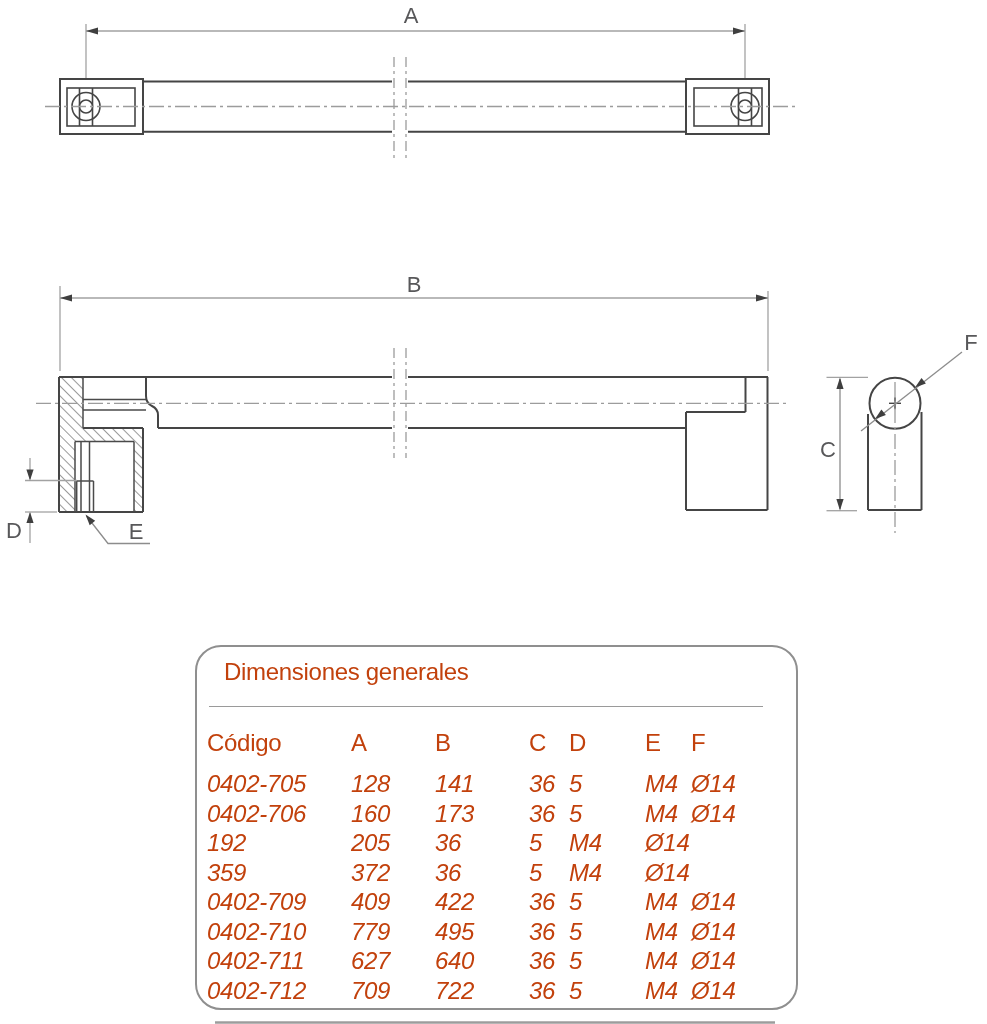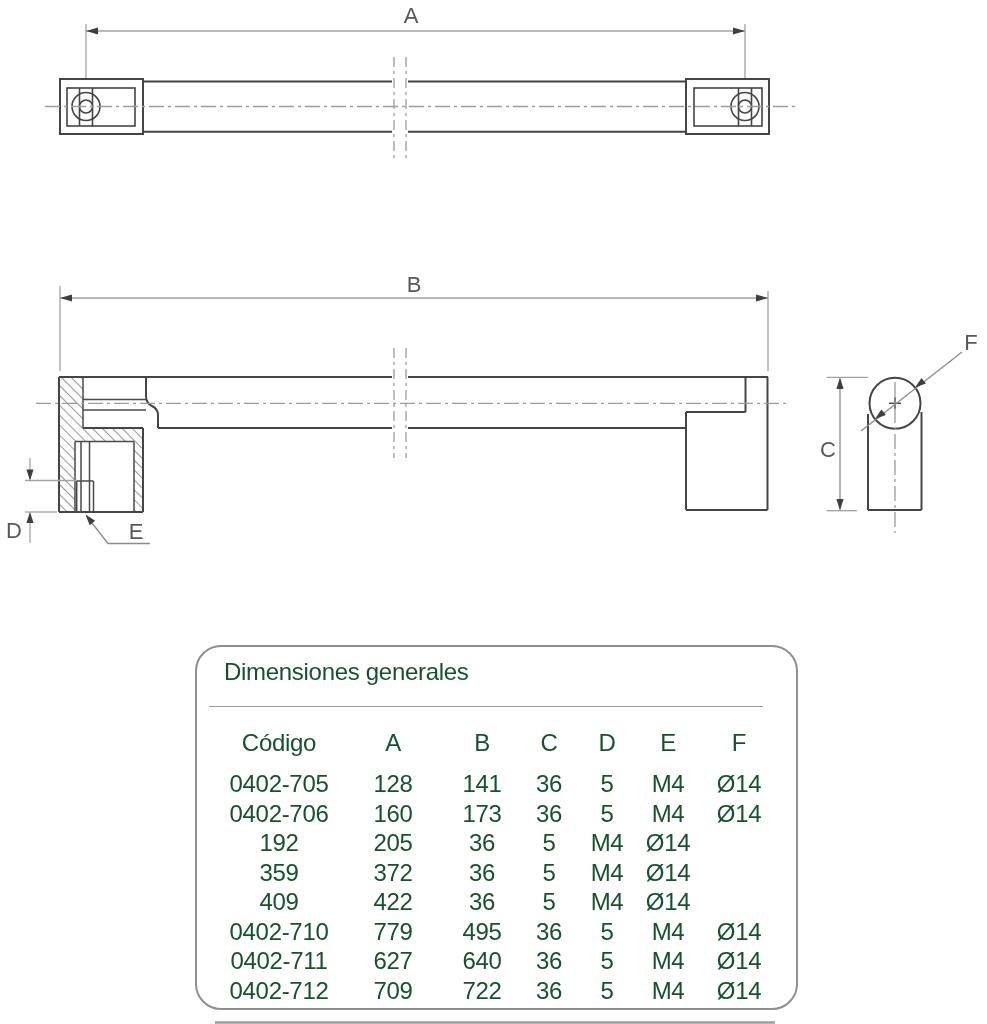--- a/index.html
+++ b/index.html
@@ -3,31 +3,31 @@
 <meta charset="utf-8">
 <style>
   html,body{margin:0;padding:0;background:#ffffff;}
   #page{position:relative;width:987px;height:1024px;background:#fff;overflow:hidden;
         font-family:"Liberation Sans",sans-serif;}
   #drawing{position:absolute;left:0;top:0;}
 
   
   .tbox{position:absolute;left:195px;top:645px;width:603px;height:365px;
         border:2px solid #8f8f8f;border-radius:26px;box-sizing:border-box;
-        color:#14532d;background:#fff;}
+        color:#c2410c;background:#fff;}
   .ttitle{position:absolute;left:27px;top:11px;font-size:24px;letter-spacing:-0.3px;
           font-weight:400;white-space:nowrap;}
   .tdivider{position:absolute;left:12px;top:59px;width:554px;height:0;
             border-top:1.5px solid #9a9a9a;}
   .tgrid{display:grid;grid-template-columns:144px 84px 94px 40px 76px 46px 96px;
-         padding-left:10px;text-align:center;font-size:24px;white-space:nowrap;
+         padding-left:10px;text-align:left;font-size:24px;white-space:nowrap;
          letter-spacing:-0.3px;}
   .thead{position:absolute;left:0;top:82px;width:580px;line-height:28px;}
   .trows{position:absolute;left:0;top:122px;width:580px;}
-  .trow{line-height:29.5px;}
+  .trow{line-height:29.5px;font-style:italic;}
 
   svg text{font-family:"Liberation Sans",sans-serif;fill:#58585a;font-size:22px;}
 </style>
 </head>
 <body>
 
 <div id="page">
 
 <svg id="drawing" width="987" height="1024" viewBox="0 0 987 1024">
   <defs>
@@ -227,20 +227,21 @@
     </div>
     <div class="tgrid trow">
       <span>359</span>
       <span>372</span>
       <span>36</span>
       <span>5</span>
       <span>M4</span>
       <span>Ø14</span>
     </div>
     <div class="tgrid trow">
+      <span>0402-709</span>
       <span>409</span>
       <span>422</span>
       <span>36</span>
       <span>5</span>
       <span>M4</span>
       <span>Ø14</span>
     </div>
     <div class="tgrid trow">
       <span>0402-710</span>
       <span>779</span>

